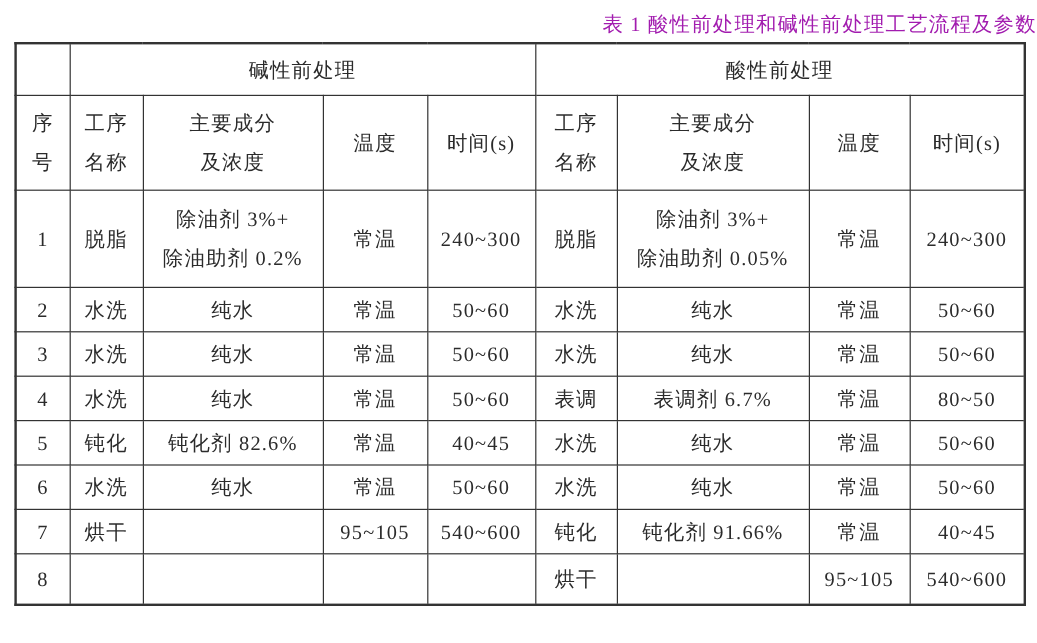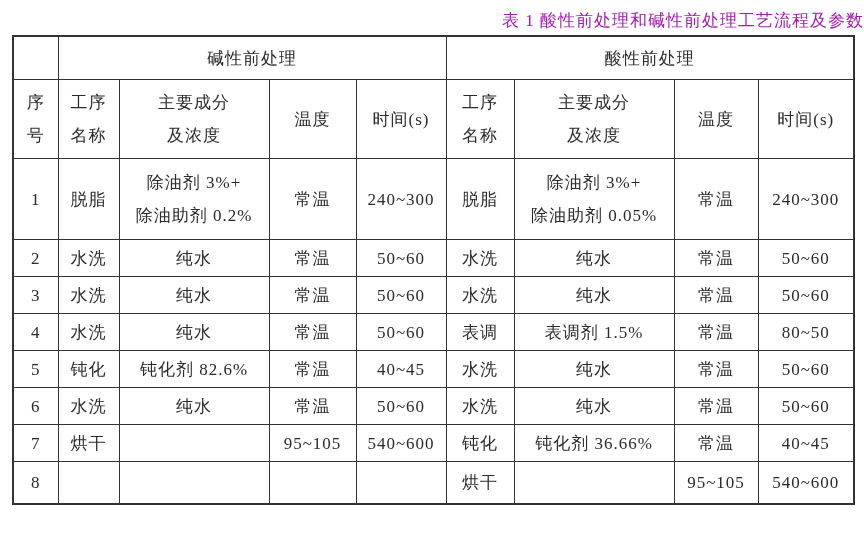--- a/index.html
+++ b/index.html
@@ -128,21 +128,21 @@
       <td>50~60</td>
     </tr>
 
     <tr class="rB">
       <td>4</td>
       <td>水洗</td>
       <td>纯水</td>
       <td>常温</td>
       <td>50~60</td>
       <td>表调</td>
-      <td>表调剂 1.5%</td>
+      <td>表调剂 6.7%</td>
       <td>常温</td>
       <td>80~50</td>
     </tr>
 
     <tr class="rB">
       <td>5</td>
       <td>钝化</td>
       <td>钝化剂 82.6%</td>
       <td>常温</td>
       <td>40~45</td>
@@ -164,21 +164,21 @@
       <td>50~60</td>
     </tr>
 
     <tr class="rB">
       <td>7</td>
       <td>烘干</td>
       <td></td>
       <td>95~105</td>
       <td>540~600</td>
       <td>钝化</td>
-      <td>钝化剂 36.66%</td>
+      <td>钝化剂 91.66%</td>
       <td>常温</td>
       <td>40~45</td>
     </tr>
 
     <tr class="rC">
       <td>8</td>
       <td></td>
       <td></td>
       <td></td>
       <td></td>

